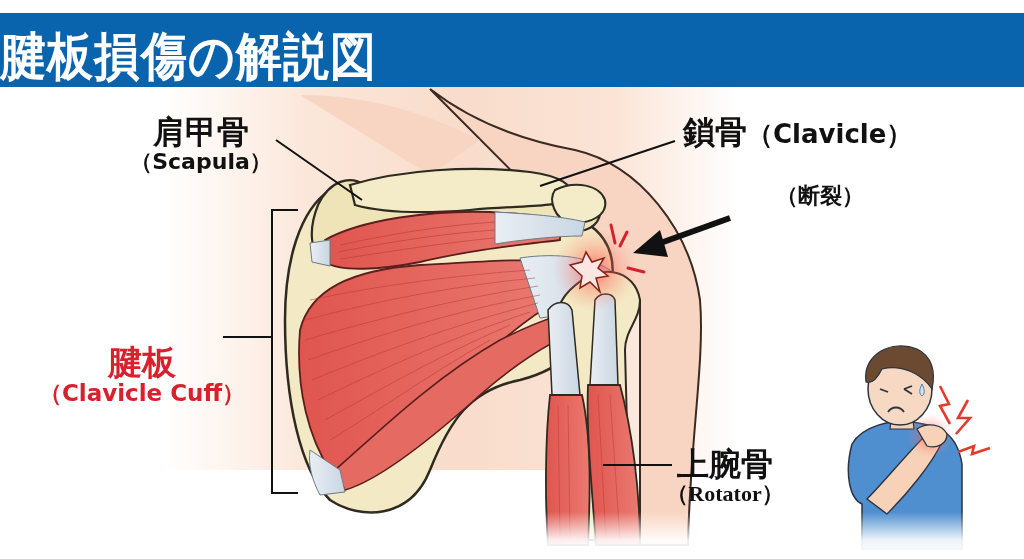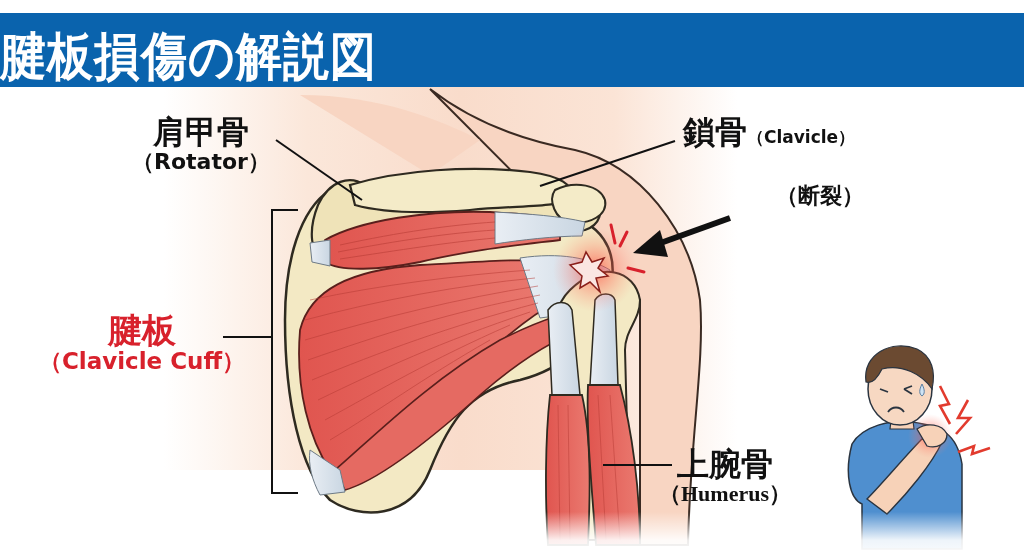--- a/index.html
+++ b/index.html
@@ -22,21 +22,21 @@
     background: linear-gradient(90deg, #ffffff 0%, #ffffff 16%, #fbe7da 30%, #f9dccb 45%, #fbe4d6 60%, #ffffff 72%);
   }
   .stage-fade {
     position: absolute; left: 0; top: 0; width: 1024px; height: 472px;
     background: linear-gradient(180deg, rgba(255,255,255,0) 0%, rgba(255,255,255,0) 90%, rgba(255,255,255,0.9) 96%, #fff 100%);
   }
   svg.anatomy { position: absolute; left: 0; top: 0; }
   .label { position: absolute; color: #111; font-weight: bold; text-align: center; line-height: 1.1; }
   .label .jp { font-size: 32px; display: block; }
   .label .en { font-size: 22px; display: block; }
-  .label.red { color: #d8212c; }
+  .label.red { color: #d8212c; margin-top: 32px; }
   .label.red .jp { font-size: 34px; }
   .label.red .en { font-size: 23px; }
   .inline { white-space: nowrap; }
 </style>
 </head>
 <body>
 
 <div class="header">
   <span class="header-title">腱板損傷の解説図</span>
 </div>
@@ -170,33 +170,33 @@
         <polyline points="146,66 136,84 148,84 134,100"></polyline>
         <polyline points="136,118 152,112 150,120 168,114"></polyline>
       </g>
     </g>
   </svg>
 
   <div class="stage-fade"></div>
 
   <div class="label" style="left:116px; top:28px; width:170px;">
     <span class="jp">肩甲骨</span>
-    <span class="en">（Rotator）</span>
+    <span class="en">（Scapula）</span>
   </div>
 
   <div class="label inline" style="left:683px; top:28px;">
-    <span style="font-size:32px;">鎖骨</span><span style="font-size:17px;">（Clavicle）</span>
+    <span style="font-size:32px;">鎖骨</span><span style="font-size:26px;">（Clavicle）</span>
   </div>
 
   <div class="label" style="left:735px; top:97px; width:170px;">
     <span class="en">（断裂）</span>
   </div>
 
   <div class="label red" style="left:28px; top:225px; width:228px;">
     <span class="jp">腱板</span>
     <span class="en">（Clavicle Cuff）</span>
   </div>
 
   <div class="label" style="left:640px; top:360px; width:170px;font-family:Liberation Serif, serif;">
     <span class="jp">上腕骨</span>
-    <span class="en">（Humerus）</span>
+    <span class="en">（Rotator）</span>
   </div>
 </div>
 
 </body></html>

